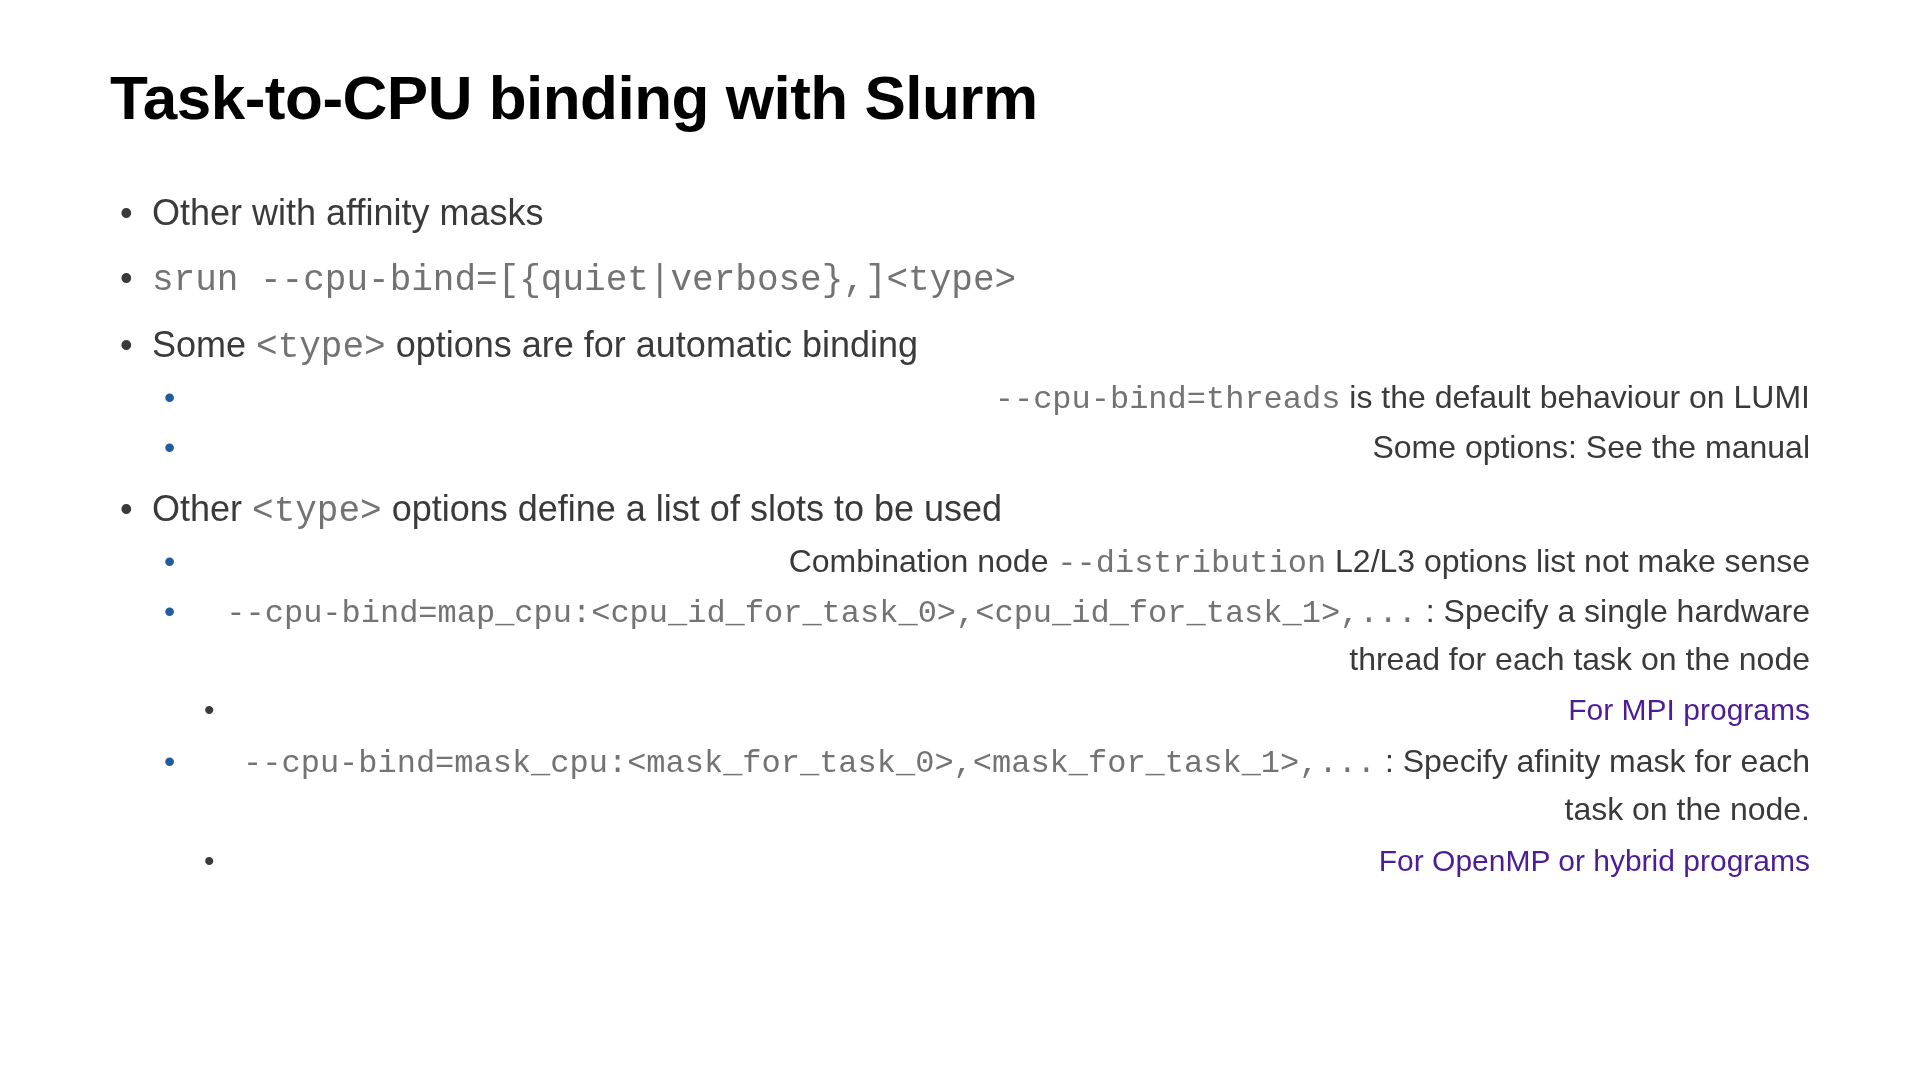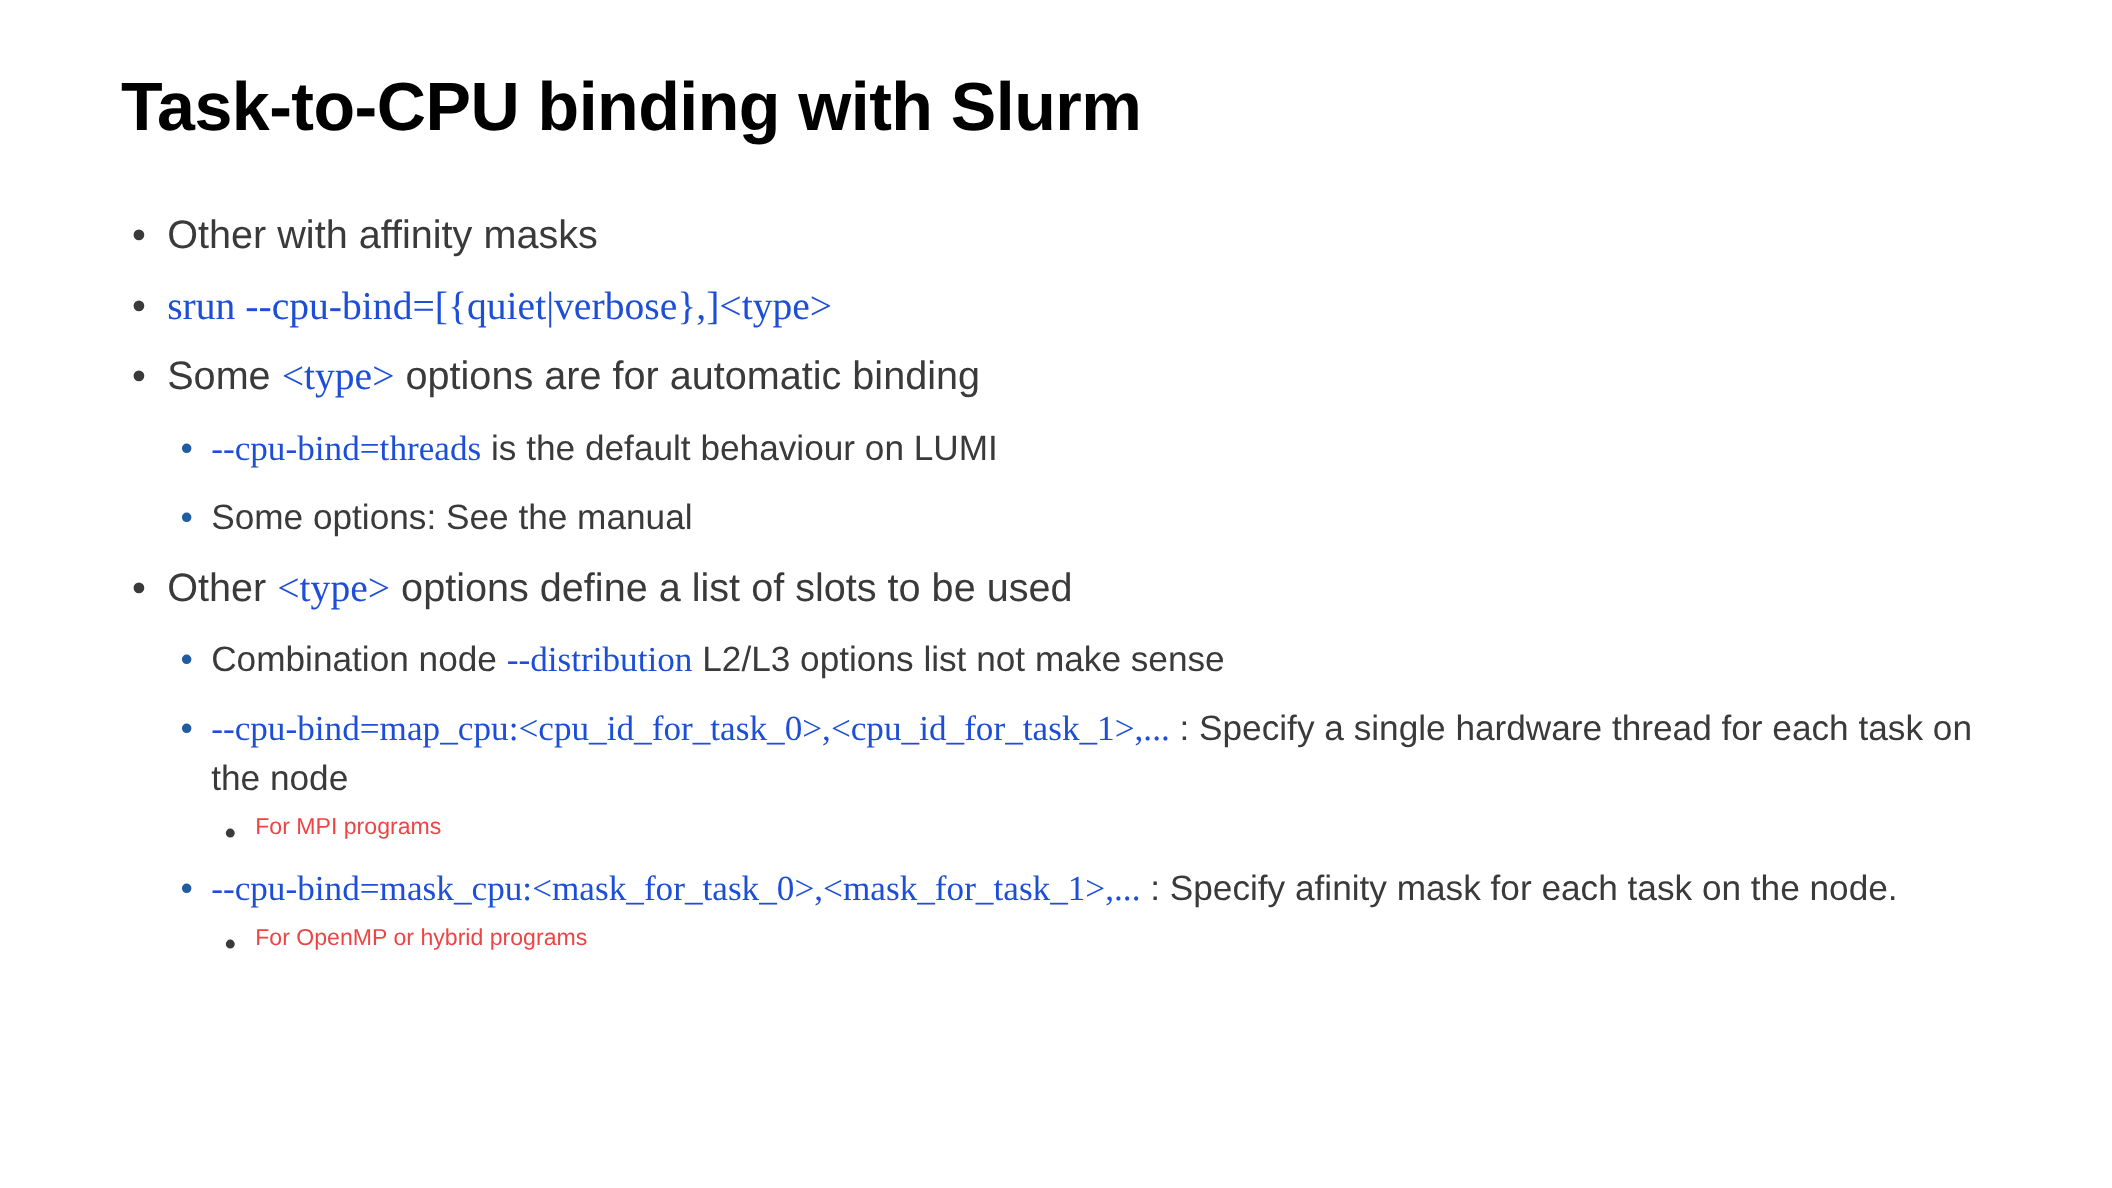--- a/index.html
+++ b/index.html
@@ -45,51 +45,52 @@
     top: 0;
     color: #3a3a3a;
     font-size: 36px;
   }
   
   ul.lvl2 > li {
     position: relative;
     padding-left: 40px;
     font-size: 32px;
     line-height: 1.4;
-    margin: 18px 0;
+    margin: 2px 0;
     color: #3a3a3a;
+    text-align: right;
   }
   ul.lvl2 > li::before {
     content: "•";
     position: absolute;
     left: 12px;
     top: 0;
     color: #1f5da0;
     font-size: 32px;
   }
   
   ul.lvl3 > li {
     position: relative;
     padding-left: 40px;
-    font-size: 21px;
+    font-size: 30px;
     line-height: 1.4;
     margin: 8px 0;
-    color: #ef4444;
+    color: #4c1d95;
   }
   ul.lvl3 > li::before {
     content: "•";
     position: absolute;
     left: 12px;
     top: 0;
     color: #3a3a3a;
     font-size: 30px;
   }
   .code {
-    font-family: Liberation Serif, serif;
-    color: #1d4ed8;
+    font-family: Liberation Mono, monospace;
+    color: #737373;
   }
   .muted {
     color: #595959;
   }
 </style>
 </head>
 <body>
 
 <div class="slide">
   <h1 class="title">Task-to-CPU binding with Slurm</h1>

